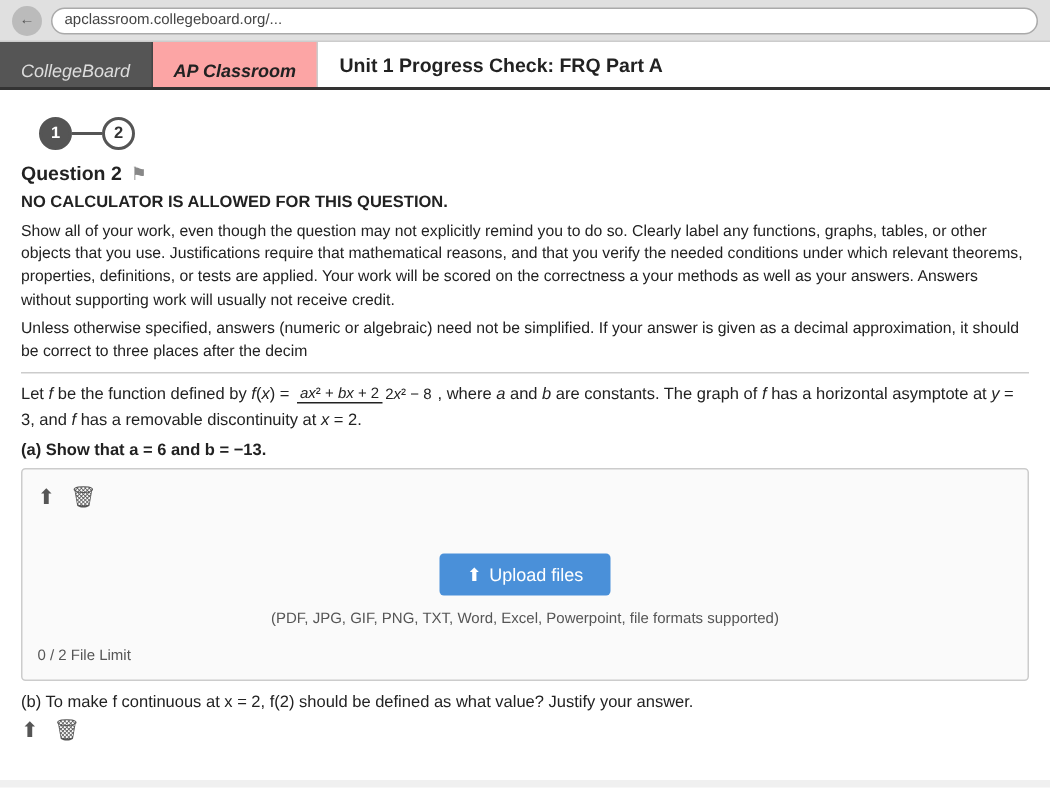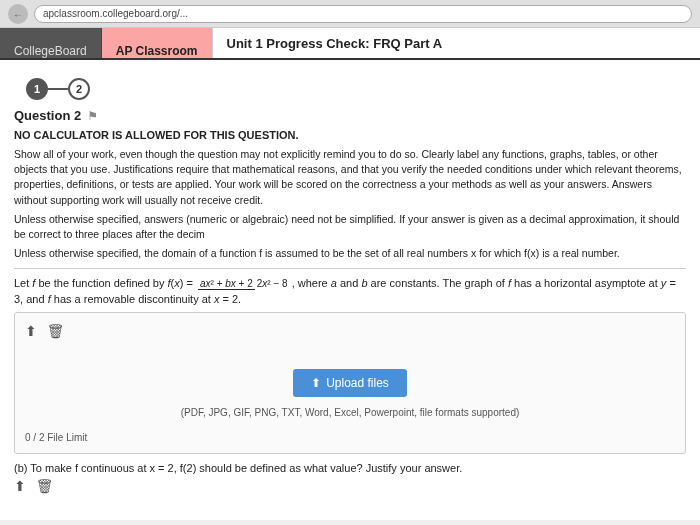--- a/index.html
+++ b/index.html
@@ -44,26 +44,27 @@
 
     
     .nav-tabs {
       display: flex;
       align-items: stretch;
       background: #555;
       height: 32px;
       border-bottom: 2px solid #333;
     }
     .nav-tab {
-      padding: 0 14px;
-      display: flex; align-items: flex-end;
+      padding: 12px 14px;
+      display: flex; align-items: flex-start;
       font-size: 12px;
       color: #ddd;
       cursor: pointer;
       border-right: 1px solid #444;
+      font-style: italic;
     }
     .nav-tab.active {
       background: #fca5a5;
       color: #222;
       font-weight: bold;
       border-right: 1px solid #ccc;
     }
     .nav-tab-title {
       background: #fff;
       flex: 1;
@@ -267,33 +268,35 @@
 
   <div class="question-header">
     <span class="question-title">Question 2</span>
     <span class="flag-icon">⚑</span>
   </div>
 
   <div class="no-calc-notice">NO CALCULATOR IS ALLOWED FOR THIS QUESTION.</div>
 
   <p class="instructions">Show all of your work, even though the question may not explicitly remind you to do so. Clearly label any functions, graphs, tables, or other objects that you use. Justifications require that mathematical reasons, and that you verify the needed conditions under which relevant theorems, properties, definitions, or tests are applied. Your work will be scored on the correctness a your methods as well as your answers. Answers without supporting work will usually not receive credit.</p>
   <p class="instructions">Unless otherwise specified, answers (numeric or algebraic) need not be simplified. If your answer is given as a decimal approximation, it should be correct to three places after the decim</p>
-  <p class="instructions">Unless otherwise specified, the domain of a function f is assumed to be the set of all real numbers x for which f(x) is a real number.</p>
 
   <hr class="divider">
 
   <div class="function-def">
     Let <em>f</em> be the function defined by <em>f</em>(<em>x</em>) =
     <span class="fraction">
       <span class="numerator"><em>ax</em>² + <em>bx</em> + 2</span>
       <span class="denominator">2<em>x</em>² − 8</span>
     </span>,
     where <em>a</em> and <em>b</em> are constants. The graph of <em>f</em> has a horizontal asymptote at <em>y</em> = 3, and <em>f</em> has a removable discontinuity at <em>x</em> = 2.
   </div>
 
+  <div class="sub-question">
+    <strong>(a) Show that a = 6 and b = −13.</strong>
+  </div>
 
   <div class="upload-box">
     <div class="upload-toolbar">
       <span class="upload-toolbar-icon">⬆</span>
       <span class="upload-toolbar-icon">🗑</span>
     </div>
     <div class="upload-area">
       <button class="upload-btn">
         <span>⬆</span>
         <span>Upload files</span>

